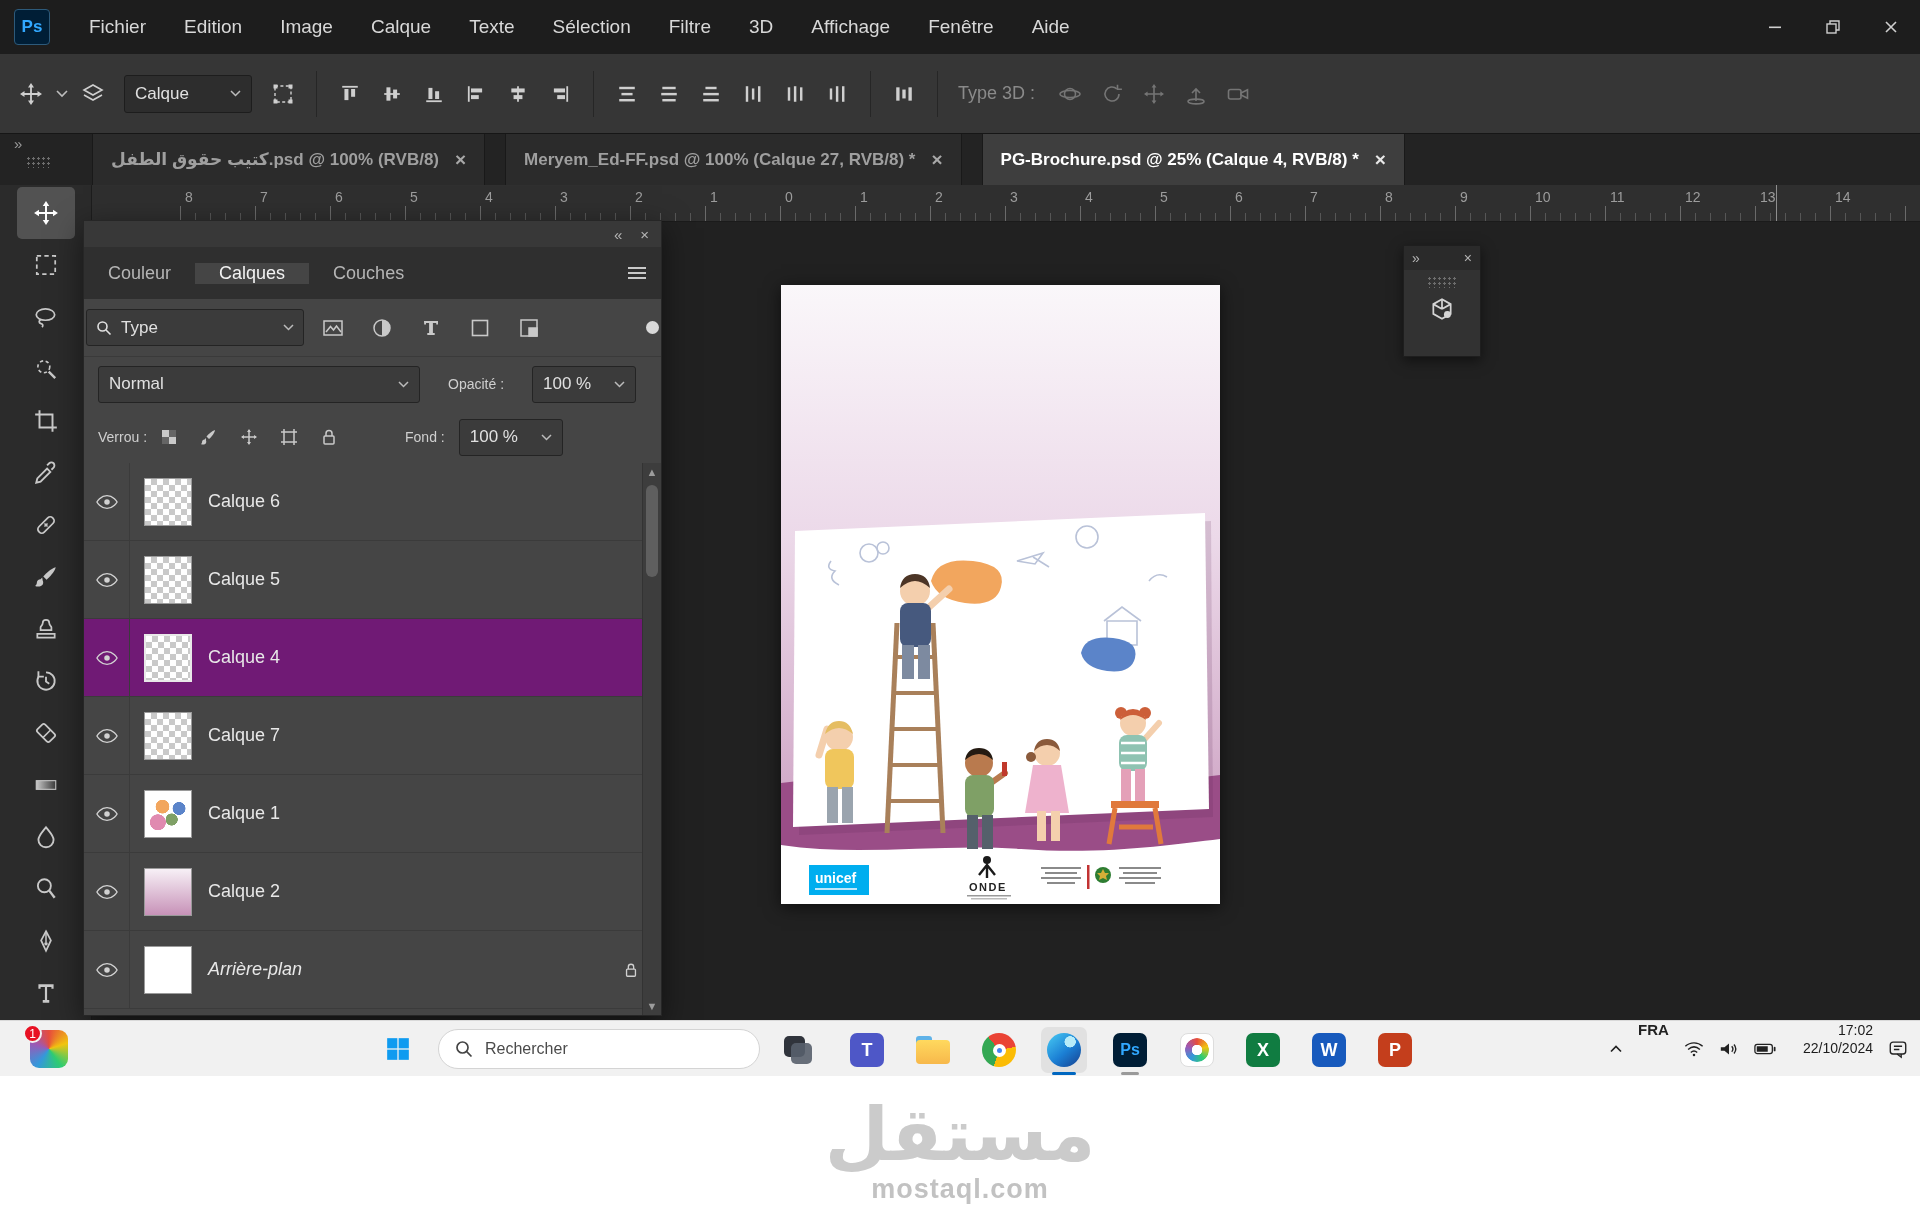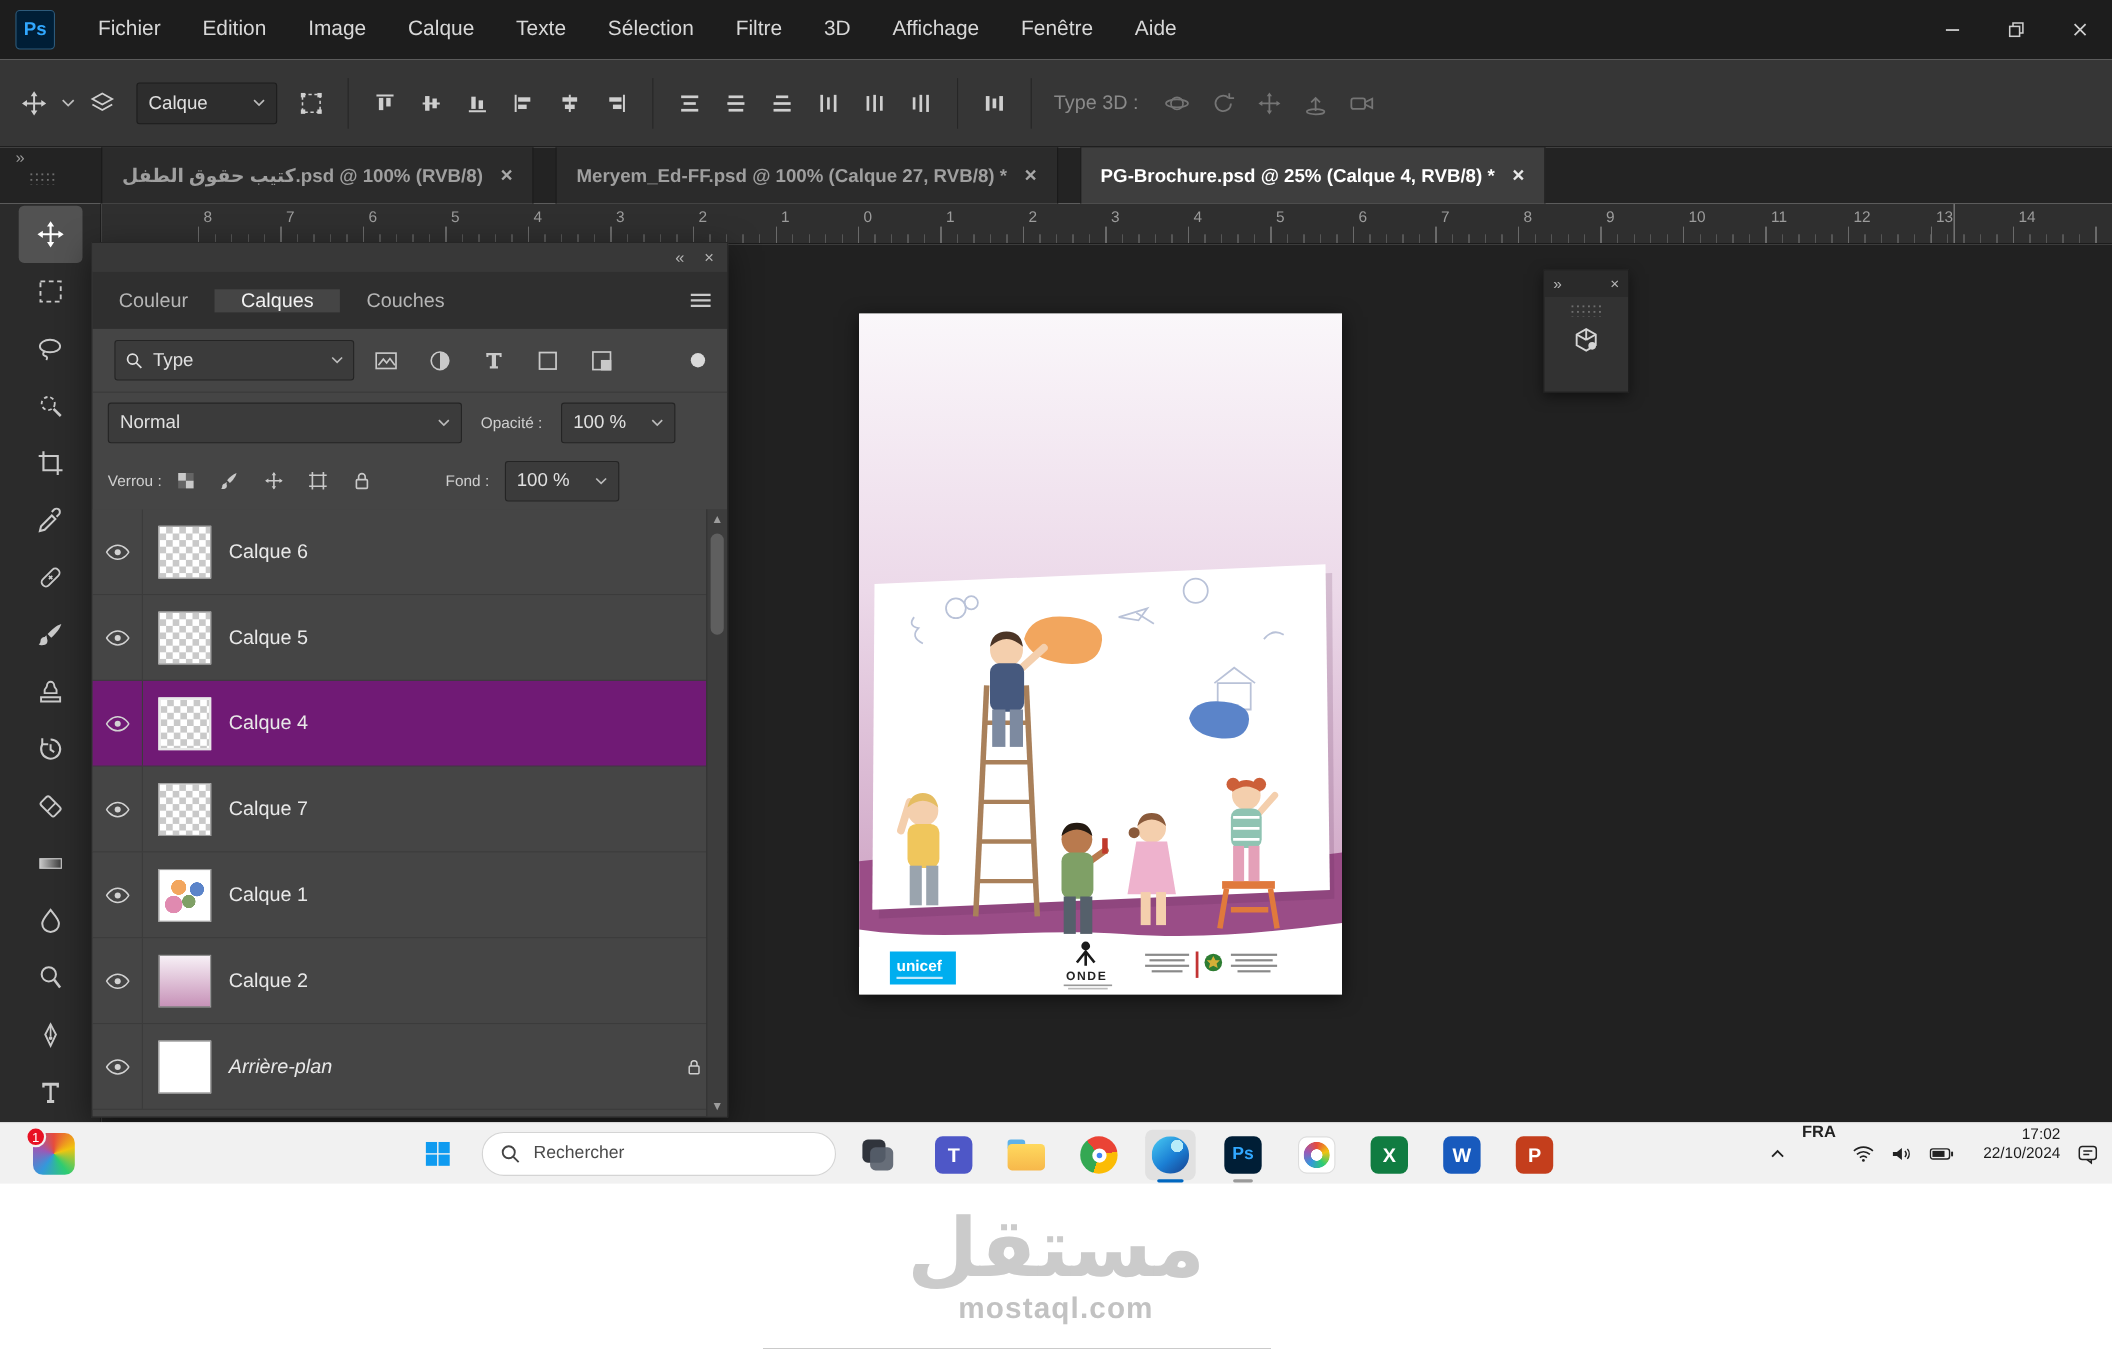--- a/index.html
+++ b/index.html
@@ -58,26 +58,26 @@
   .mp-grip{width:30px;height:12px;background-image:radial-gradient(#6e6e6e 1.1px,transparent 1.3px);background-size:5px 5px}
   .mp-icon{color:#d5d5d5}
 
   
   .lpanel{position:absolute;left:83px;top:220px;width:579px;height:796px;background:#454545;border:1px solid #262626;box-shadow:0 8px 28px rgba(0,0,0,.5);z-index:12;color:#e3e3e3}
   .p-head{height:26px;background:#383838;display:flex;justify-content:flex-end;align-items:center;gap:18px;padding-right:12px;color:#b5b5b5;font-size:15px}
   .p-tabs{height:52px;background:#2f2f2f;display:flex;align-items:center}
   .p-tab{padding:0 24px;display:flex;align-items:center;font-size:18px;color:#b5b5b5}
   .p-tab.active{background:#454545;color:#f2f2f2}
   .p-menu{margin-left:auto;display:flex;align-items:center;padding-right:14px;color:#c9c9c9}
-  .p-filter{height:58px;display:flex;align-items:center;gap:9px;padding:0 20px;border-bottom:1px solid #3a3a3a}
+  .p-filter{height:58px;display:flex;align-items:center;gap:9px;padding:0 2px;border-bottom:1px solid #3a3a3a}
   .type-select{width:218px;height:37px;background:#3b3b3b;border:1px solid #242424;border-radius:3px;display:flex;align-items:center;gap:9px;padding:0 9px;font-size:17px;color:#e0e0e0}
   .type-select .chev{margin-left:auto;color:#bbb}
   .f-icon{width:40px;height:37px;display:flex;align-items:center;justify-content:center;color:#c9c9c9}
   .f-pin{margin-left:auto;width:13px;height:13px;border-radius:50%;background:#d9d9d9}
-  .p-blend{height:54px;display:flex;align-items:center;gap:17px;padding:0 14px}
+  .p-blend{height:54px;display:flex;align-items:center;gap:28px;padding:0 14px}
   .sel{height:37px;background:#3b3b3b;border:1px solid #242424;border-radius:3px;display:flex;align-items:center;padding:0 10px;font-size:17px;color:#e0e0e0}
   .sel .chev{margin-left:auto;color:#bbb}
   .blend-select{width:322px}
   .val-select{width:104px}
   .p-label{font-size:14px;color:#cfcfcf}
   .p-lock{height:52px;display:flex;align-items:center;gap:4px;padding:0 14px}
   .l-icon{width:36px;height:34px;display:flex;align-items:center;justify-content:center;color:#c9c9c9}
   .p-lock .p-label.fond{margin-left:54px;margin-right:10px}
   .p-list{position:absolute;left:0;top:242px;right:0;bottom:0;overflow:hidden}
   .lrow{height:78px;display:flex;align-items:center;border-bottom:1px solid #3b3b3b;background:#454545;padding-right:22px}

